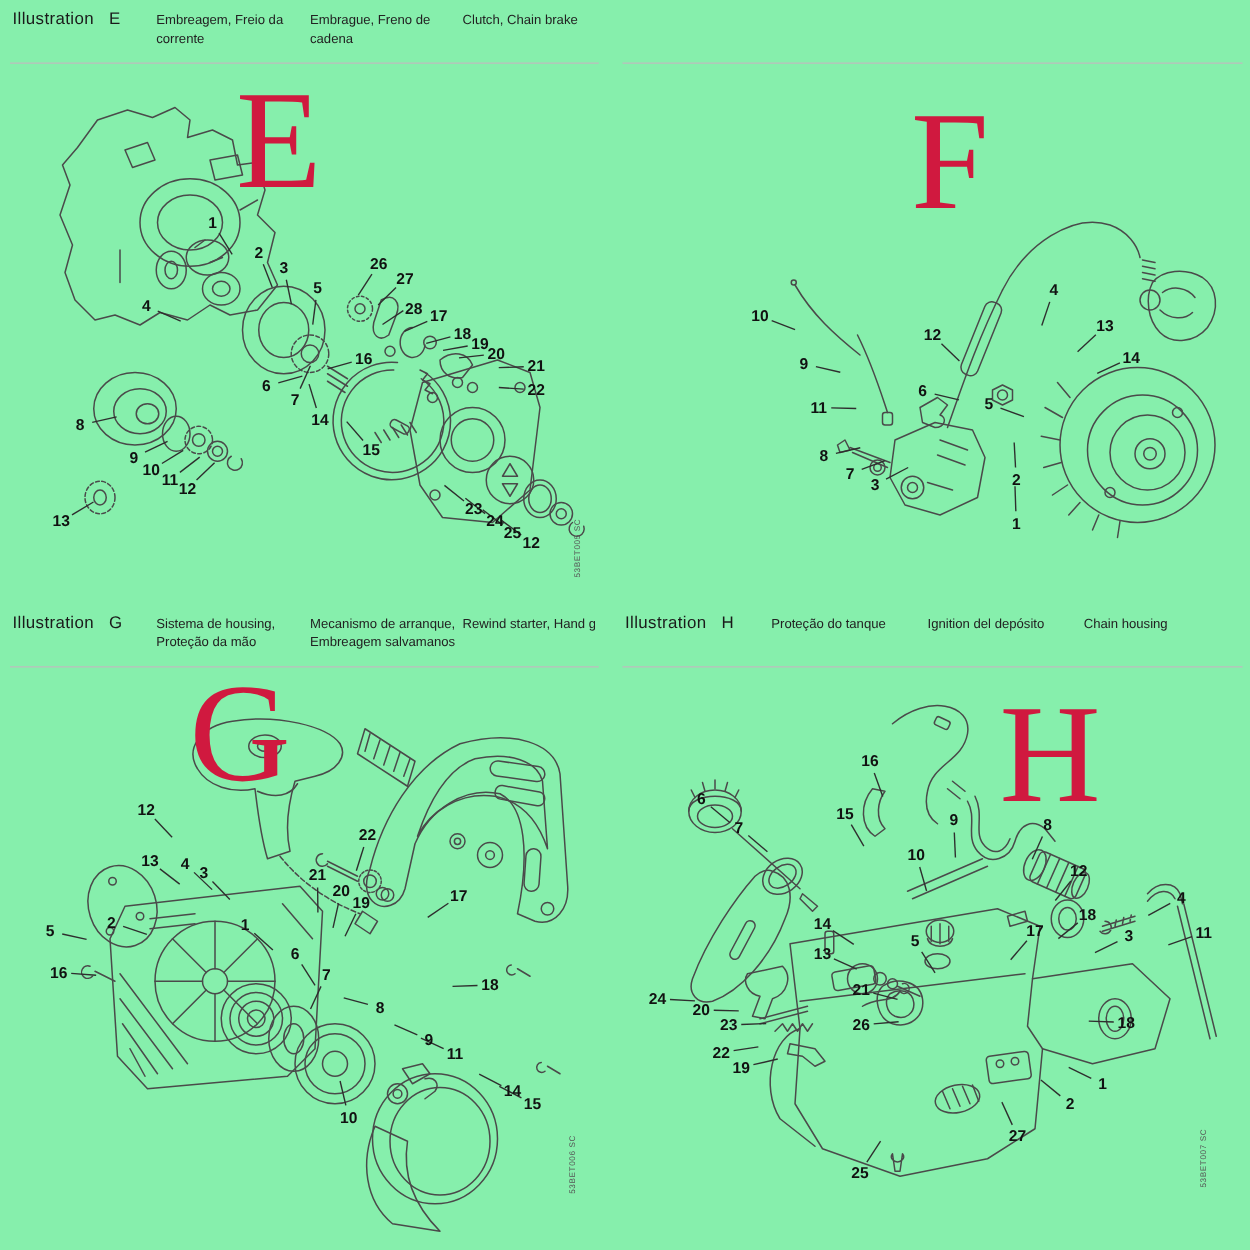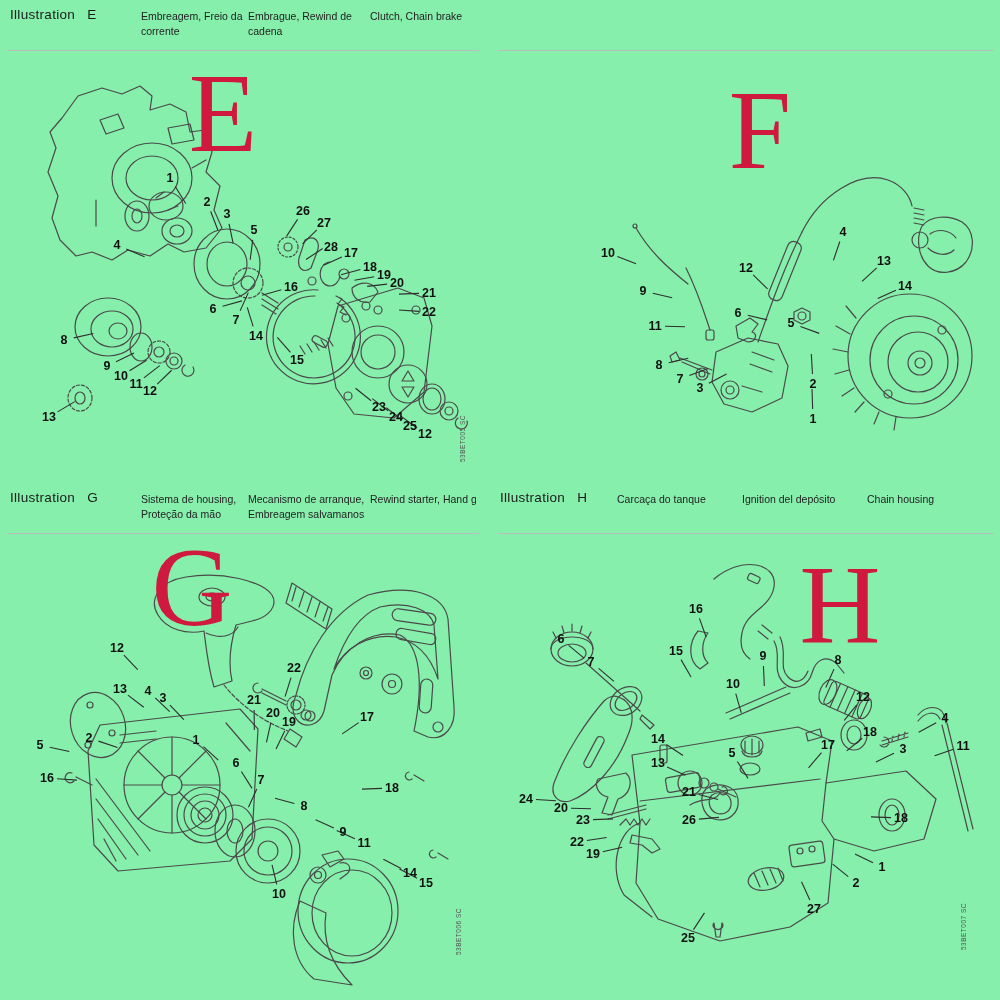--- a/index.html
+++ b/index.html
@@ -7,21 +7,21 @@
         font-family:"Liberation Sans",sans-serif;color:#1a1a1a;padding-left:24px;}
   .quadrant{position:absolute;}
   .q0{left:0;top:0;width:485px;height:483px;}
   .q1{left:490px;top:0;width:510px;height:483px;}
   .q2{left:0;top:483px;width:485px;height:517px;}
   .q3{left:490px;top:483px;width:510px;height:517px;}
   .qhead{position:absolute;left:0;top:0;width:100%;height:50px;}
   .qtitle{position:absolute;left:10px;top:7px;font-size:13.5px;letter-spacing:0.3px;}
   .qletter-sm{margin-left:12px;}
   .hcol{position:absolute;top:9px;font-size:10.5px;line-height:1.4;width:118px;white-space:pre-line;color:#222;}
-  .hcol1{left:141px}.hcol2{left:248px}.hcol3{left:370px}
+  .hcol1{left:125px}.hcol2{left:248px}.hcol3{left:370px}
   .q1 .hcol1{left:145px}.q1 .hcol2{left:285px}.q1 .hcol3{left:435px;width:72px}
   .q3 .hcol1{left:127px}.q3 .hcol2{left:252px}.q3 .hcol3{left:377px}
   .q2 .hcol3{width:106px;white-space:nowrap;overflow:hidden;}
   .hrule{position:absolute;left:8px;right:6px;top:50px;border-top:1px solid #bdbdbd;}
   .qart{position:absolute;left:0;top:0;width:100%;height:100%;}
   .art,.leaders{position:absolute;left:0;top:0;width:100%;height:100%;}
   .leaders line{stroke:#2e2e2e;stroke-width:1.1;}
   .plabel{position:absolute;transform:translate(-50%,-50%);font-weight:bold;font-size:12.5px;color:#111;}
   .bigletter{position:absolute;transform:translate(-50%,-53%);font-family:"Liberation Serif",serif;
              font-size:112px;line-height:1;color:#d0193f;}
@@ -38,21 +38,21 @@
 </style>
 </head>
 <body>
 
 <div class="page">
 
   <div class="quadrant q0">
     <div class="qhead">
       <span class="qtitle"><span>Illustration</span><span class="qletter-sm">E</span></span>
       <span class="hcol hcol1">Embreagem, Freio da corrente</span>
-      <span class="hcol hcol2">Embrague, Rewind de cadena</span>
+      <span class="hcol hcol2">Embrague, Freno de cadena</span>
       <span class="hcol hcol3">Clutch, Chain brake</span>
     </div>
     <div class="hrule"></div>
     <div class="qart">
       <svg class="art" viewBox="0 0 485 483">
         <g stroke="#4a4a4a" fill="none" stroke-width="1.2" stroke-linejoin="round" stroke-linecap="round">
           <path d="M62,118 L78,96 102,88 122,94 140,86 152,96 150,110 170,104 186,112 190,132 205,130 212,152 206,172 220,186 214,210 222,228 206,248 184,252 168,244 150,256 128,250 112,260 92,252 76,256 60,240 52,218 58,196 48,172 56,148 50,132 Z"></path>
           <ellipse cx="152" cy="178" rx="40" ry="35"></ellipse>
             <ellipse cx="152" cy="178" rx="26" ry="22"></ellipse>
           <path d="M100,120 l18,-6 6,14 -18,6 Z M168,128 l22,-4 4,16 -22,4 Z M96,200 l0,26 M206,160 l-14,8"></path>
@@ -358,21 +358,21 @@
         <span class="plabel" style="left: 254px; top: 217px;">21</span>
         <span class="plabel" style="left: 273px; top: 230px;">20</span>
         <span class="plabel" style="left: 289px; top: 239px;">19</span>
         <span class="plabel" style="left: 367px; top: 234px;">17</span>
       </div>
   </div>
 
   <div class="quadrant q3">
     <div class="qhead">
       <span class="qtitle"><span>Illustration</span><span class="qletter-sm">H</span></span>
-      <span class="hcol hcol1">Carcaça do tanque</span>
+      <span class="hcol hcol1">Proteção do tanque</span>
       <span class="hcol hcol2">Ignition del depósito</span>
       <span class="hcol hcol3">Chain housing</span>
     </div>
     <div class="hrule"></div>
     <div class="qart">
       <svg class="art" viewBox="0 0 510 517">
         <g stroke="#4a4a4a" fill="none" stroke-width="1.2" stroke-linejoin="round" stroke-linecap="round">
           <ellipse cx="82" cy="166" rx="21" ry="17"></ellipse>
           <path d="M61,166 C61,150 103,150 103,166"></path>
             <ellipse cx="82" cy="170" rx="14" ry="9"></ellipse>

